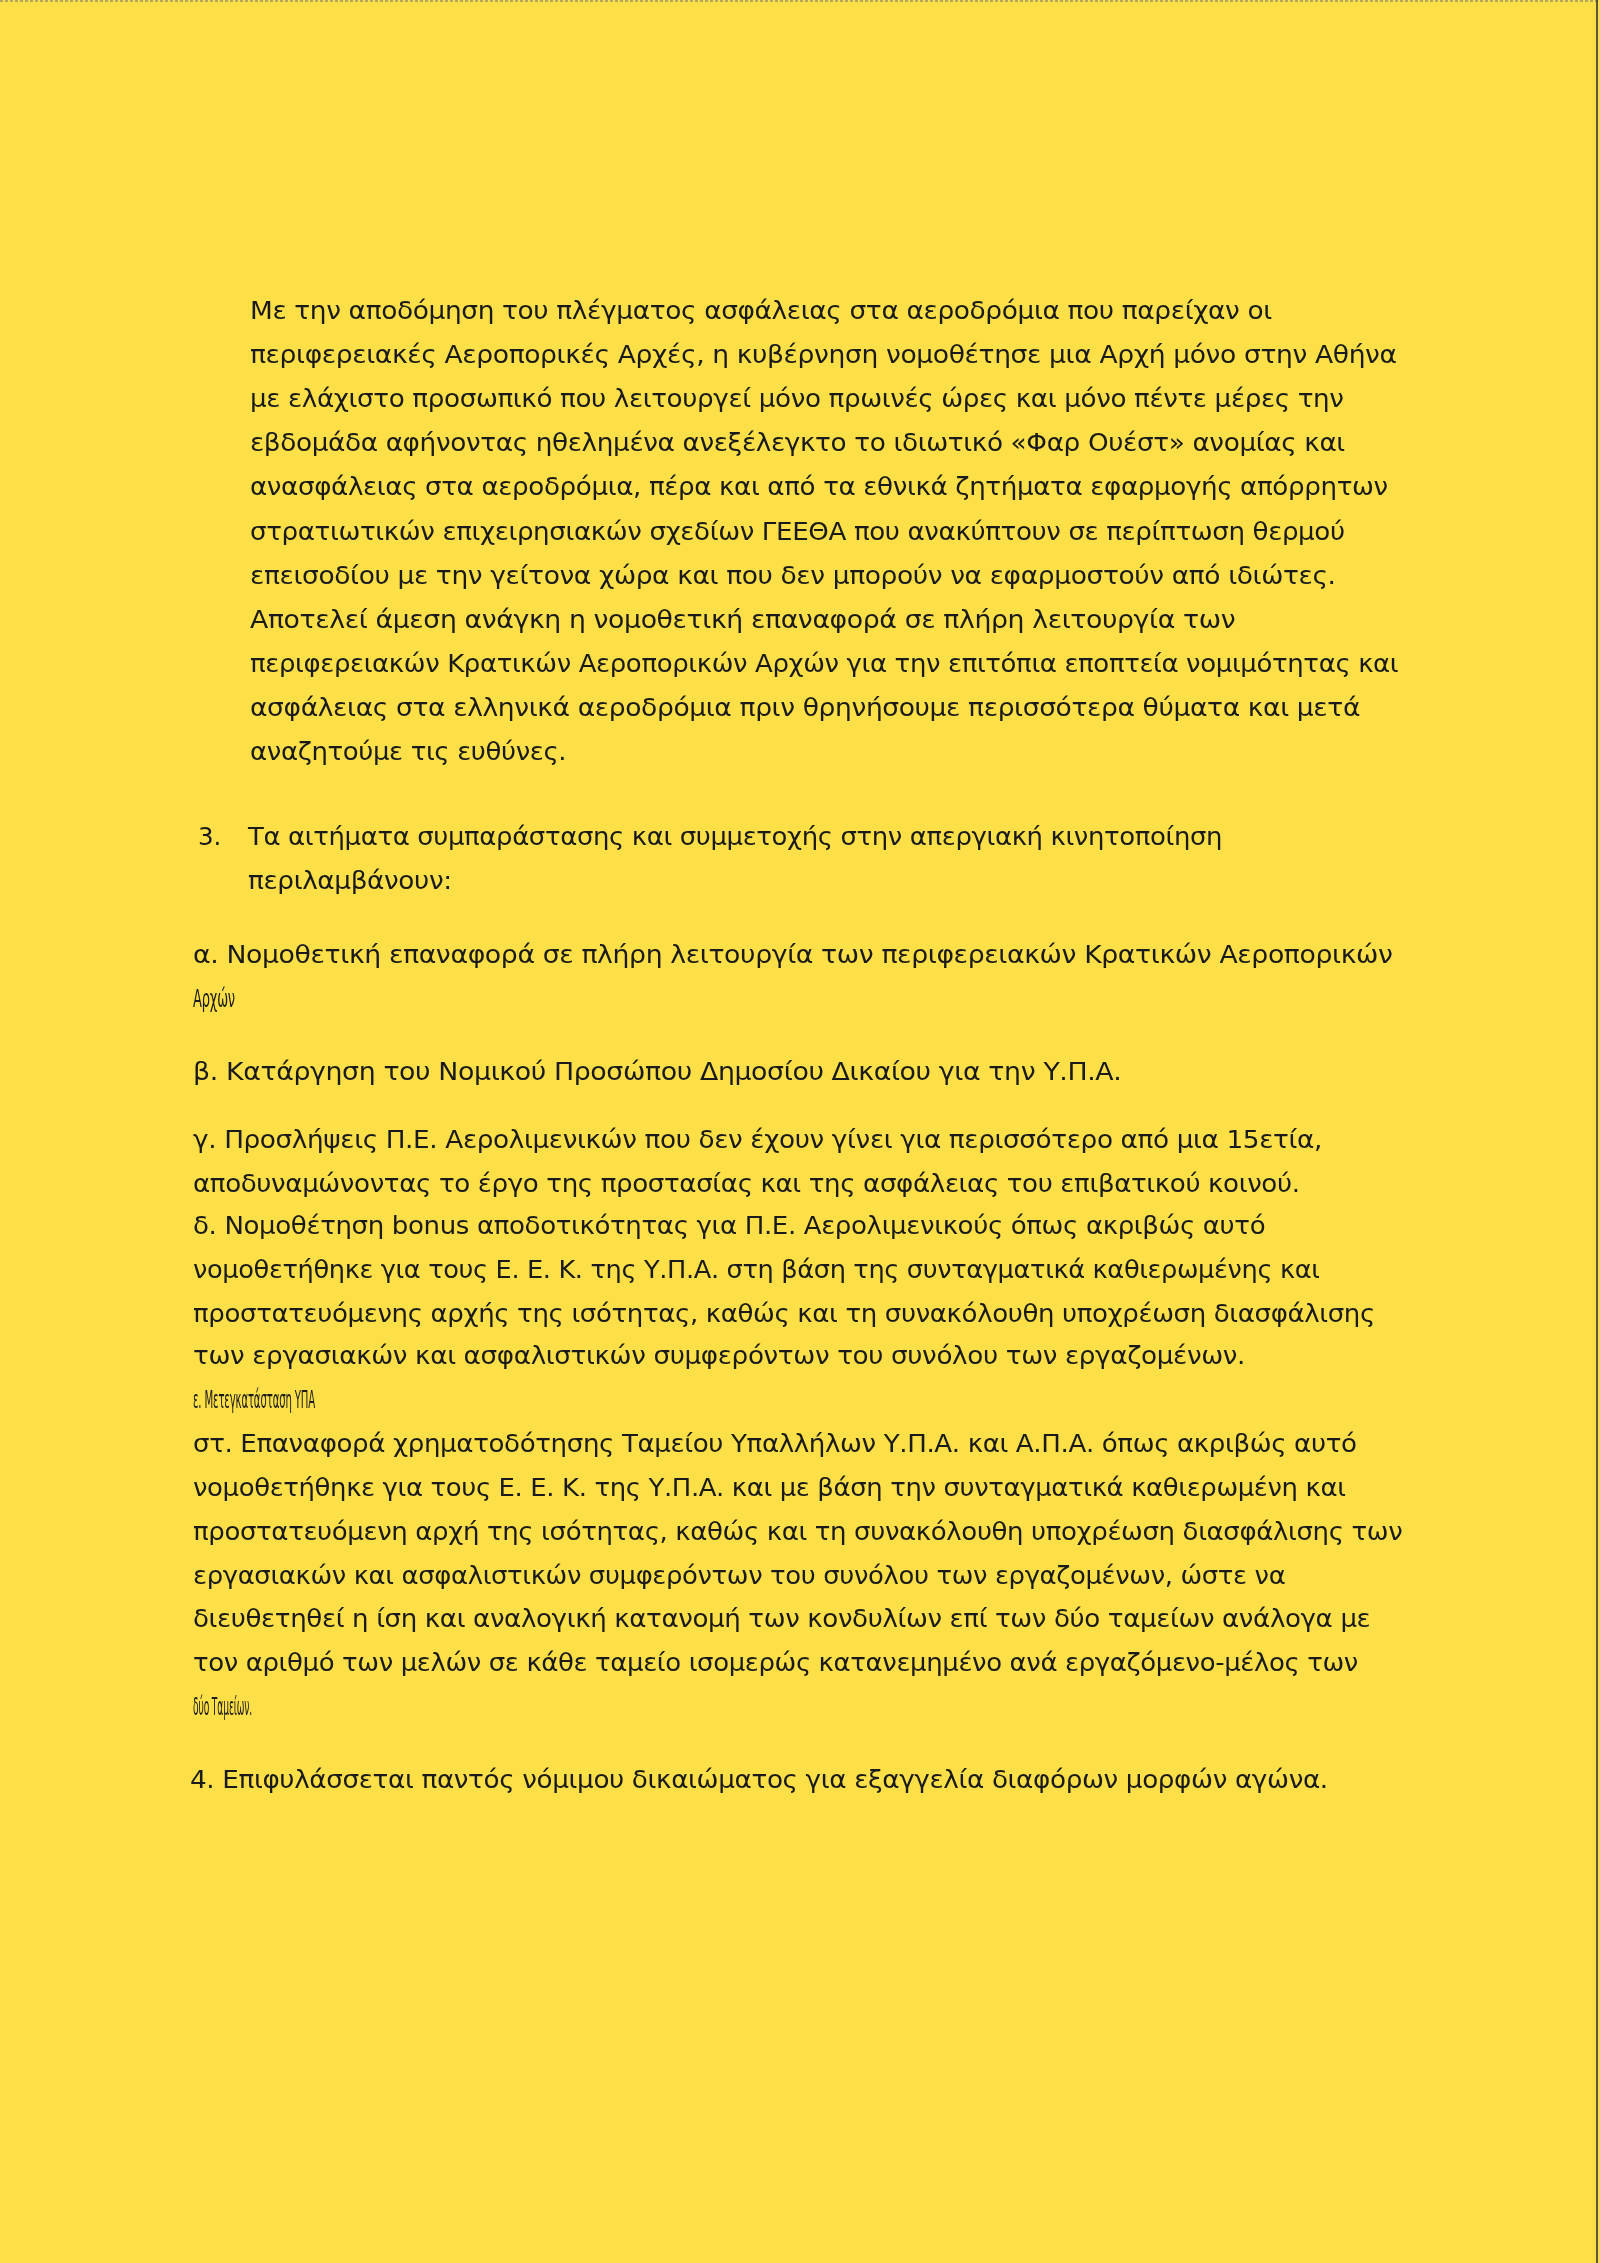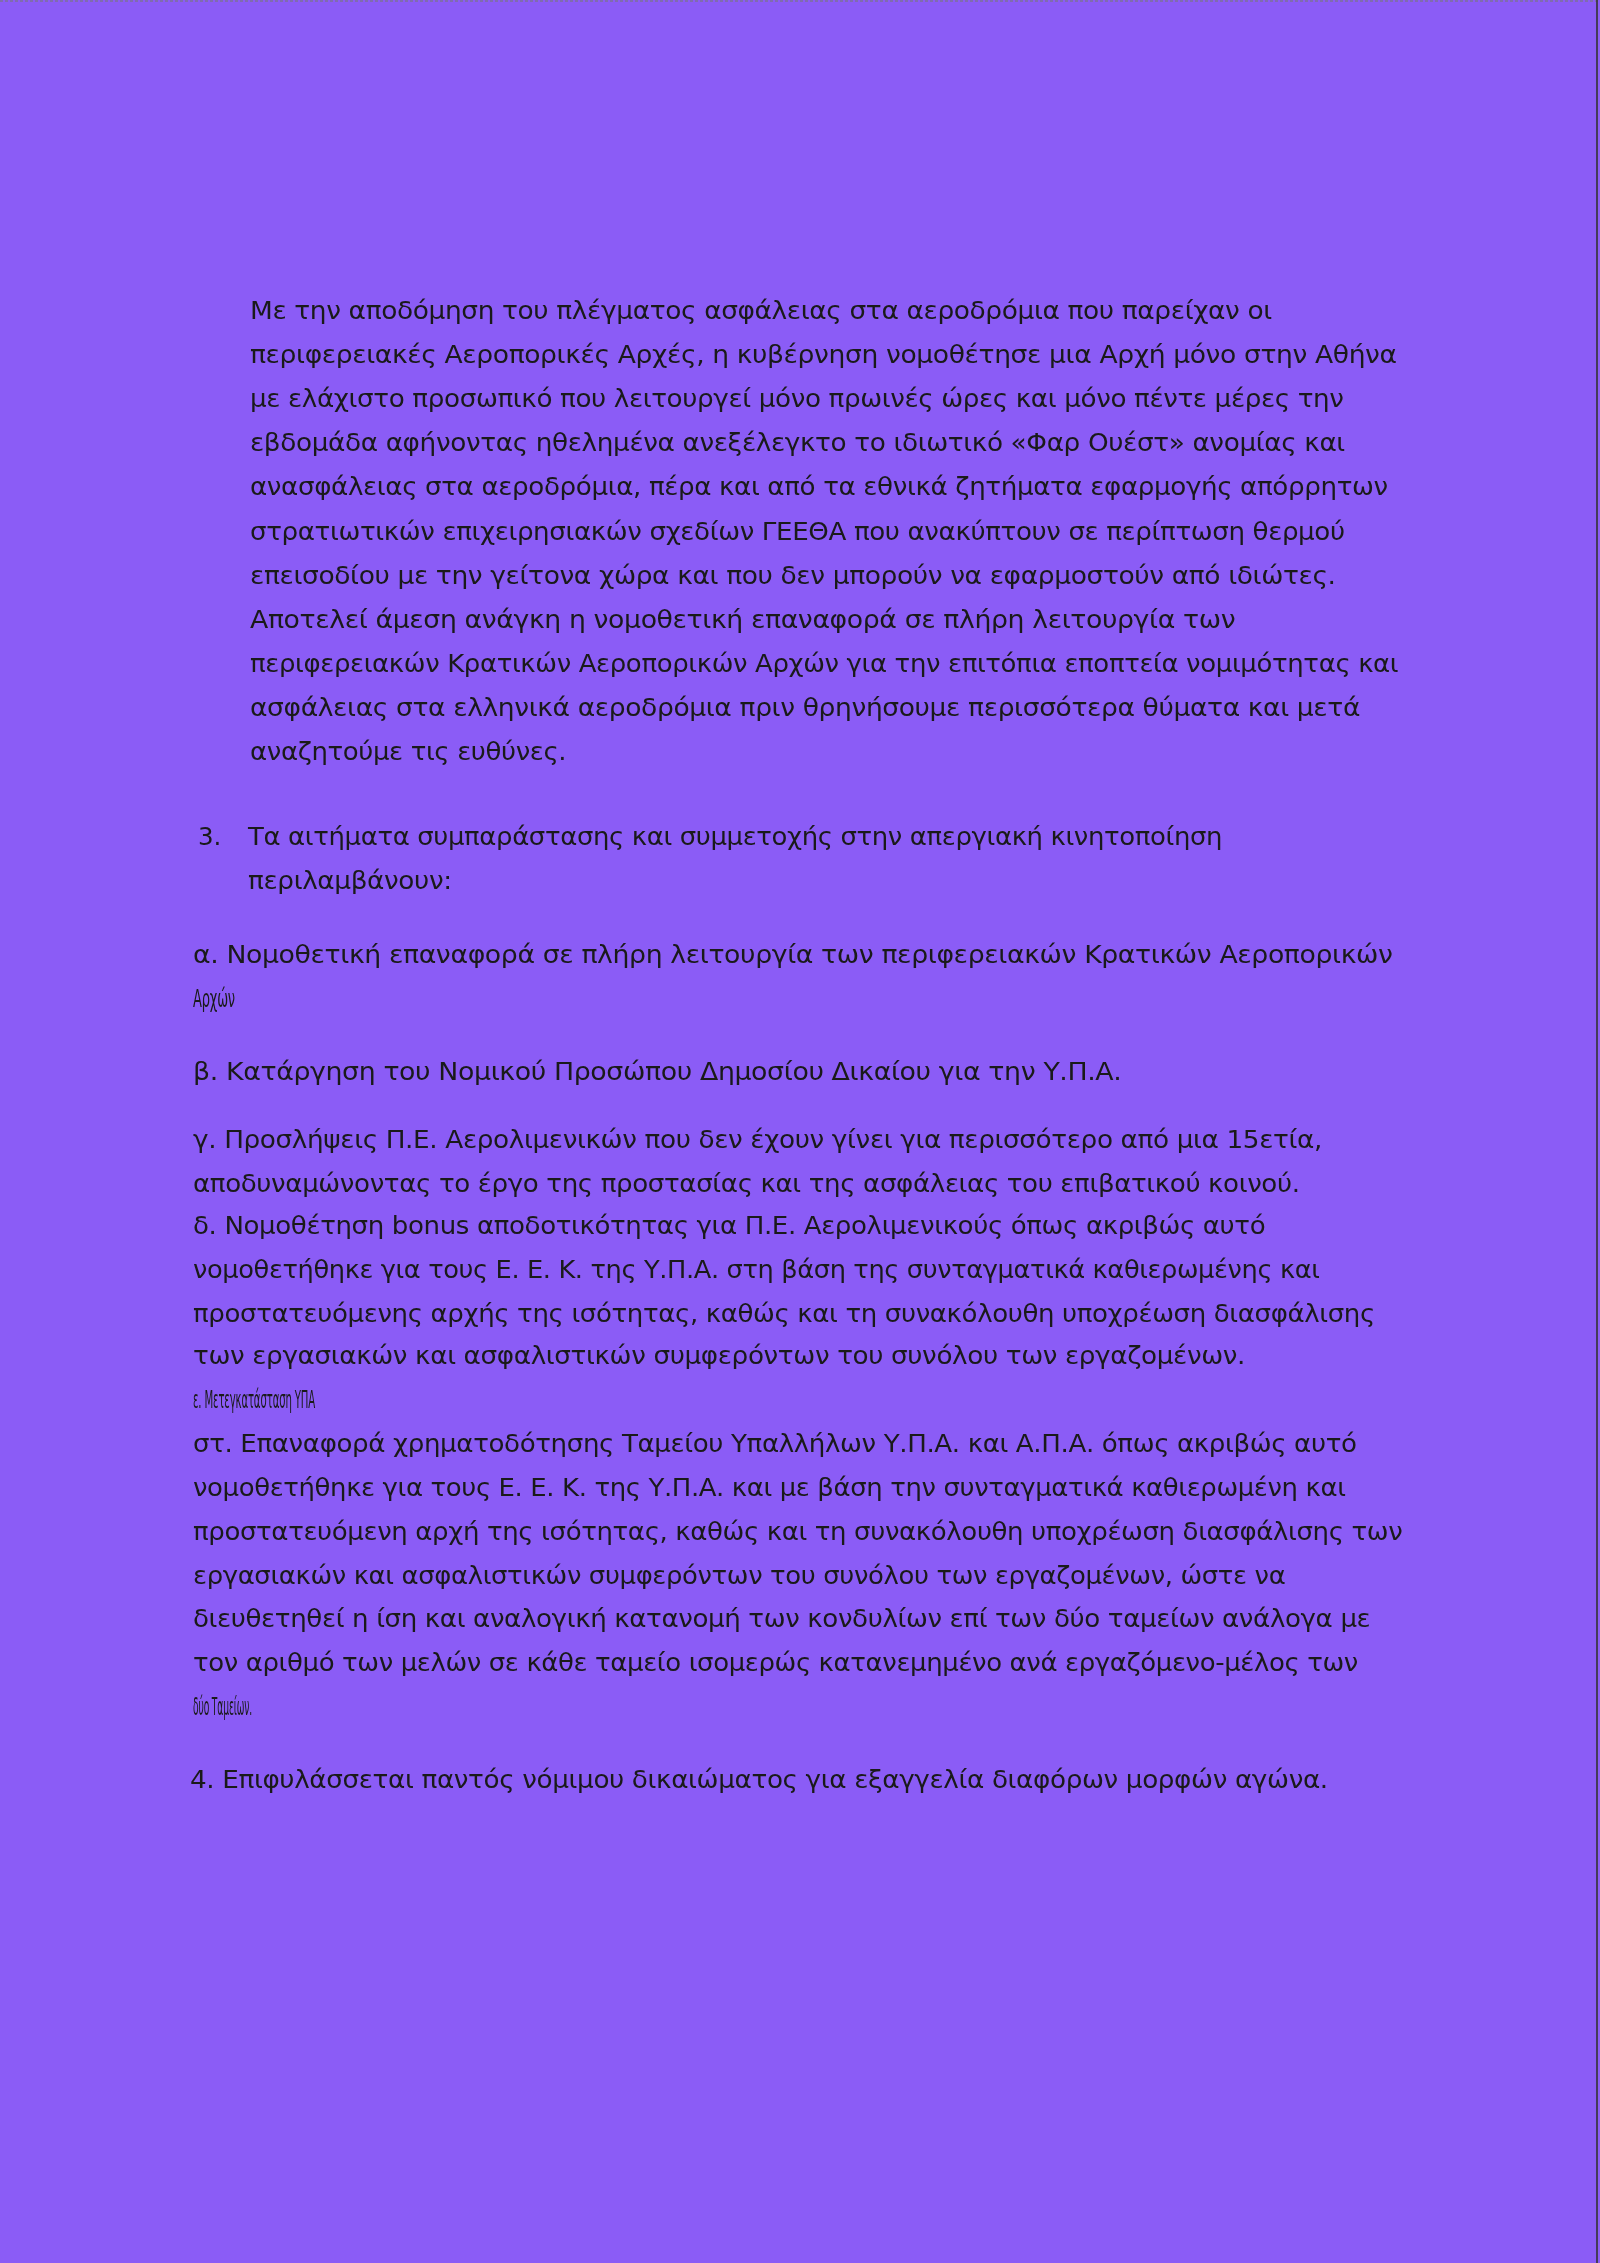--- a/index.html
+++ b/index.html
@@ -1,17 +1,17 @@
 <!DOCTYPE html>
 <html><head>
   <meta charset="utf-8">
   <style>
     html, body { margin: 0; padding: 0; background: #ffffff; }
     body { width: 1600px; height: 2263px; position: relative; overflow: hidden; }
-    .page { position: absolute; left: 0; top: 0; width: 1600px; height: 2263px; background: #8b5cf6; }
+    .page { position: absolute; left: 0; top: 0; width: 1600px; height: 2263px; background: #fde047; }
     .scan-top { position: absolute; left: 0; top: 0; width: 1600px; height: 2px;
       background: repeating-linear-gradient(90deg, #777 0 3px, transparent 3px 5px); opacity: .55; }
     .scan-right { position: absolute; left: 1596px; top: 0; width: 2px; height: 2263px; background: #333; opacity: .8; }
     .line { position: absolute; white-space: nowrap; font-family: "DejaVu Sans", sans-serif;
       font-size: 24.5px; color: #1a1a1a; letter-spacing: -0.35px; word-spacing: 0px; }
     .num { position: absolute; font-family: "DejaVu Sans", sans-serif; font-size: 24.5px; color: #1a1a1a; }
   </style>
 </head>
 <body>
 

